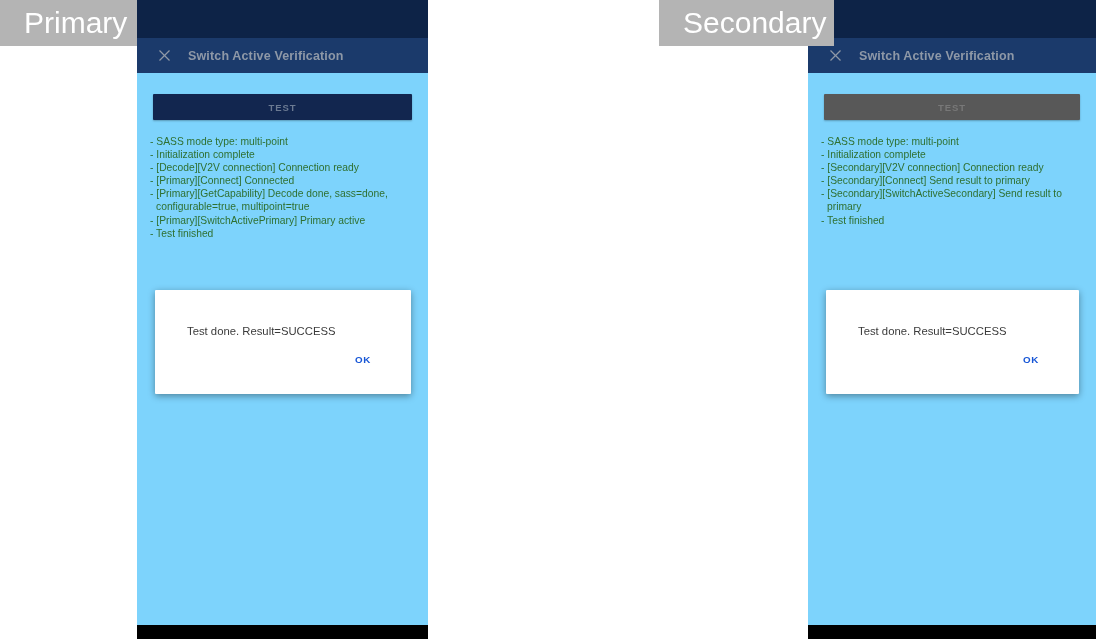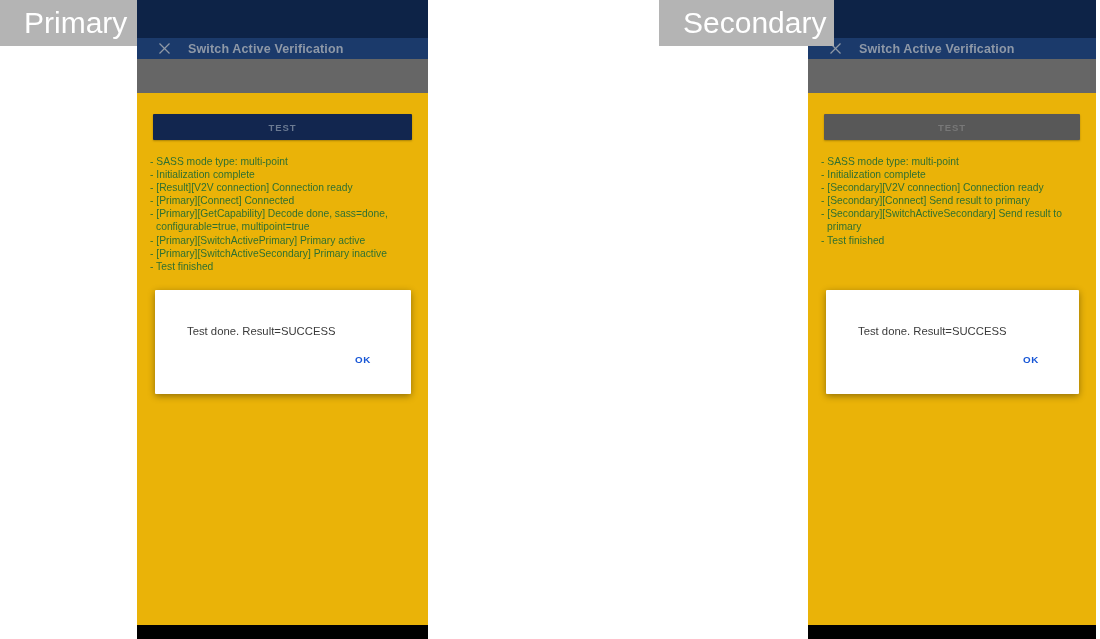--- a/index.html
+++ b/index.html
@@ -32,21 +32,21 @@
     position: absolute;
     top: 0; left: 0; right: 0;
     height: 38px;
     background: #0d2347;
   }
 
   
   .app-bar {
     position: absolute;
     top: 38px; left: 0; right: 0;
-    height: 21px;
+    height: 35px;
     background: #1b3a6b;
     display: flex;
     align-items: center;
   }
   .close-icon {
     width: 26px;
     margin-left: 14px;
     display: flex;
     align-items: center;
     justify-content: center;
@@ -59,22 +59,21 @@
     font-size: 12.5px;
     font-weight: bold;
     letter-spacing: 0.15px;
     white-space: nowrap;
   }
 
   
   .device-body {
     position: absolute;
     top: 73px; left: 0; right: 0; bottom: 14px;
-    background: #eab308;
-    margin-top: 20px;
+    background: #7dd3fc;
   }
 
   .test-button {
     position: absolute;
     top: 21px;
     left: 16px;
     right: 16px;
     height: 26px;
     border: none;
     border-radius: 1px;
@@ -188,25 +187,24 @@
     </span>
     <span class="app-bar-title">Switch Active Verification</span>
   </div>
 
   <div class="device-body">
     <button class="test-button enabled">TEST</button>
 
     <div class="log-area">
       <div class="log-line">- SASS mode type: multi-point</div>
       <div class="log-line">- Initialization complete</div>
-      <div class="log-line">- [Result][V2V connection] Connection ready</div>
+      <div class="log-line">- [Decode][V2V connection] Connection ready</div>
       <div class="log-line">- [Primary][Connect] Connected</div>
       <div class="log-line">- [Primary][GetCapability] Decode done, sass=done, configurable=true, multipoint=true</div>
       <div class="log-line">- [Primary][SwitchActivePrimary] Primary active</div>
-      <div class="log-line">- [Primary][SwitchActiveSecondary] Primary inactive</div>
       <div class="log-line">- Test finished</div>
     </div>
   </div>
 
   <div class="dialog-backdrop">
     <div class="dialog">
       <div class="dialog-message">Test done. Result=SUCCESS</div>
       <div class="dialog-actions">
         <button class="dialog-ok">OK</button>
       </div>

